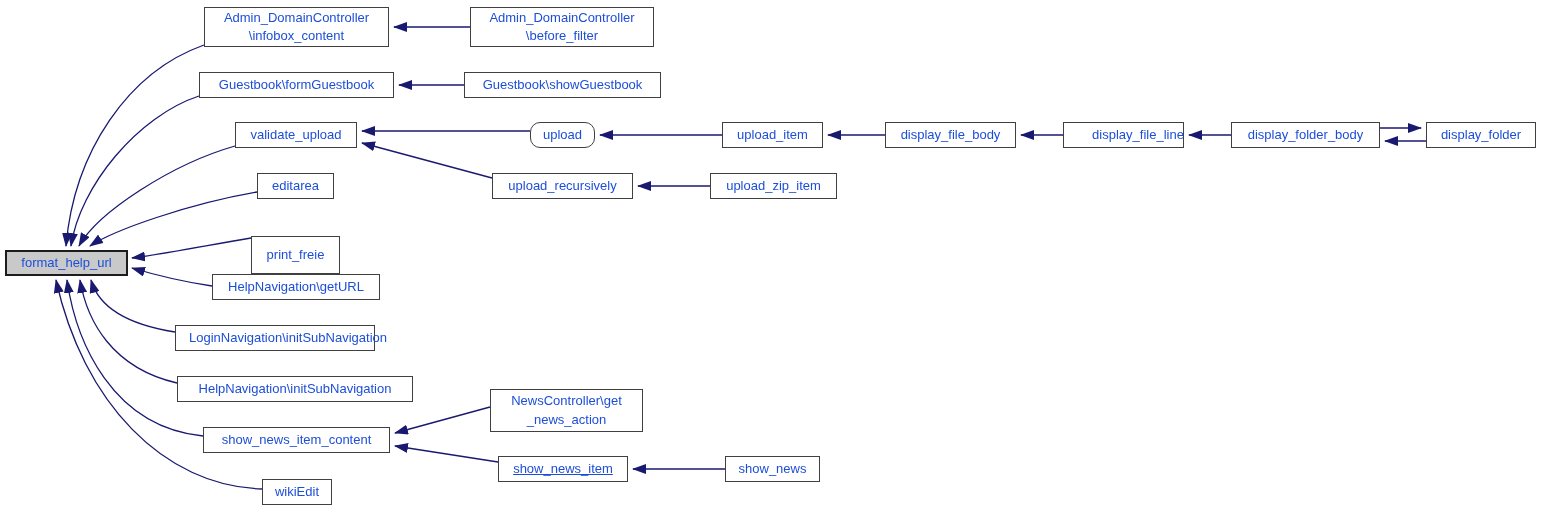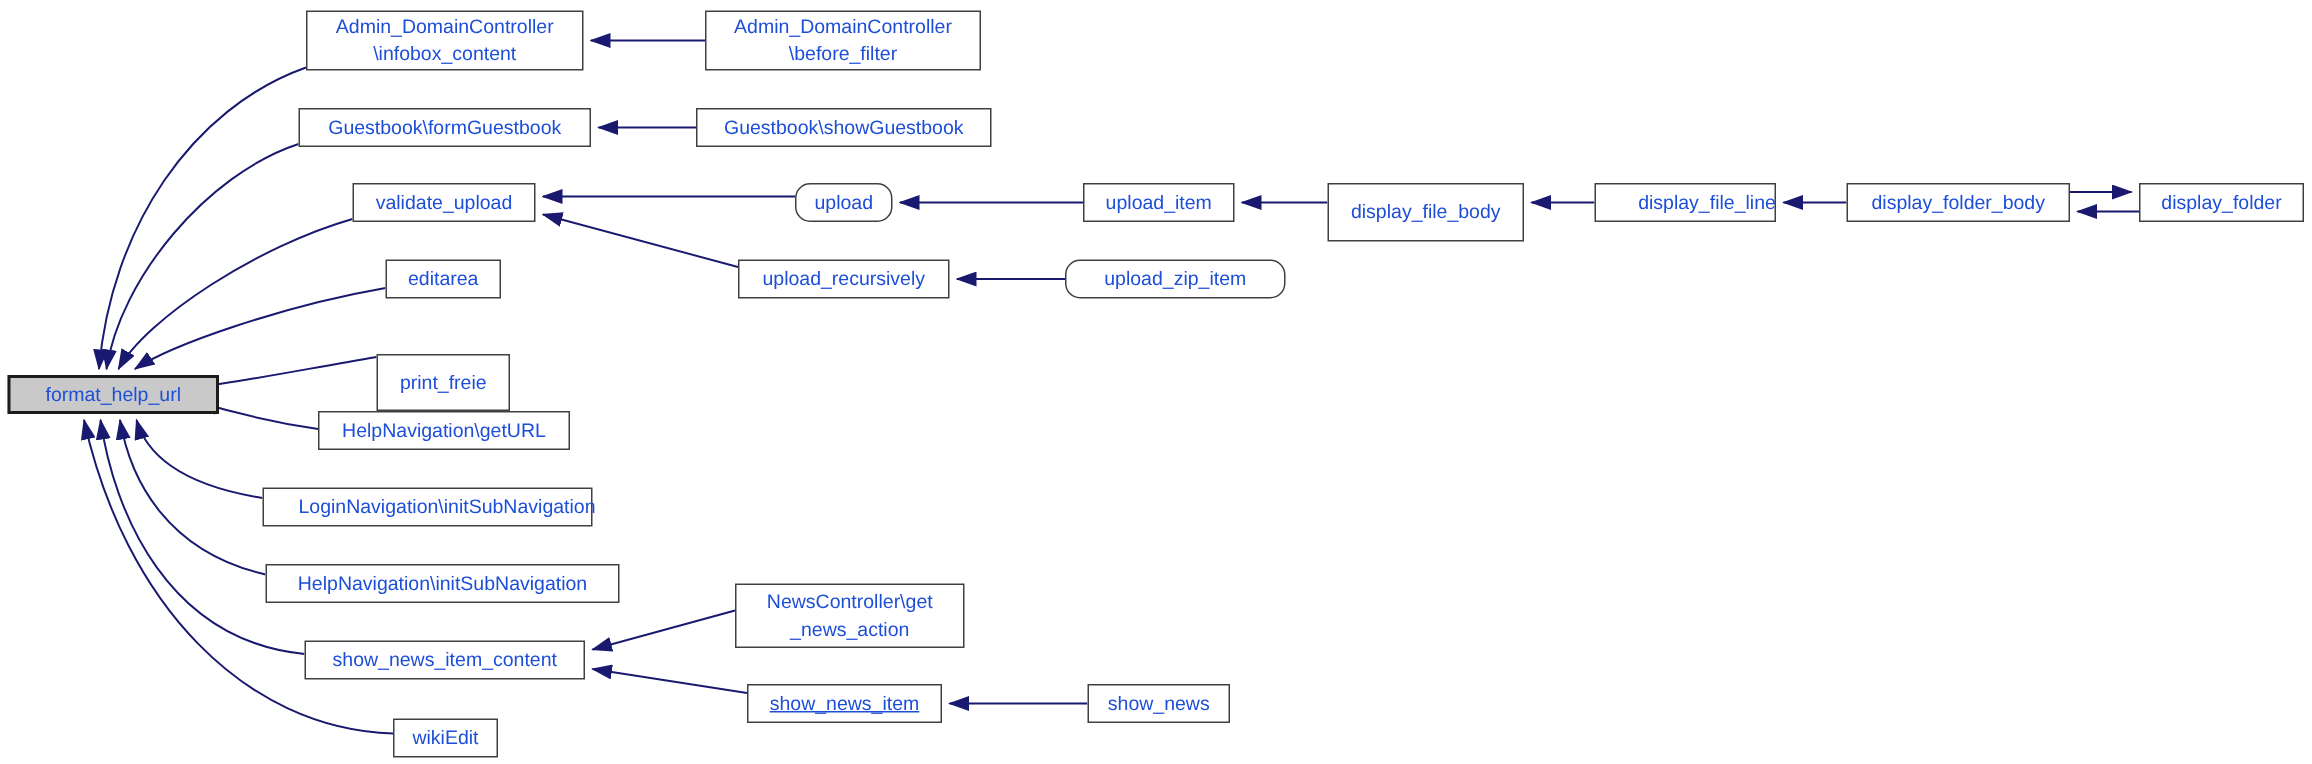--- a/index.html
+++ b/index.html
@@ -76,21 +76,21 @@
     <path class="edge" marker-end="url(#ah)" d="M 235,146 C 172,164 98,212 79,246"></path>
     <path class="edge" marker-end="url(#ah)" d="M 257,192 C 188,204 114,230 90,246"></path>
     <path class="edge" marker-end="url(#ah)" d="M 251,238 C 204,246 158,255 132,258"></path>
     <path class="edge" marker-end="url(#ah)" d="M 212,286 C 178,281 152,274 132,268"></path>
     <path class="edge" marker-end="url(#ah)" d="M 175,332 C 118,323 97,301 91,280"></path>
     <path class="edge" marker-end="url(#ah)" d="M 177,383 C 112,368 87,321 80,280"></path>
     <path class="edge" marker-end="url(#ah)" d="M 203,436 C 112,427 76,342 67,280"></path>
     <path class="edge" marker-end="url(#ah)" d="M 262,489 C 163,486 83,402 56,280"></path>
   </svg>
 
-  <div class="node root" style="left:5px; top:250px; width:141px; height:26px;">
+  <div class="node root" style="left:5px; top:250px; width:123px; height:26px;">
     <span>format_help_url</span>
   </div>
 
   <div class="node" style="left:204px; top:7px; width:185px; height:40px;">
     <span>Admin_DomainController
 \infobox_content</span>
   </div>
 
   <div class="node" style="left:470px; top:7px; width:184px; height:40px;">
     <span>Admin_DomainController
@@ -110,57 +110,57 @@
   </div>
 
   <div class="node" style="left:530px; top:122px; width:65px; height:26px;border-radius:10px;">
     <span>upload</span>
   </div>
 
   <div class="node" style="left:722px; top:122px; width:101px; height:26px;">
     <span>upload_item</span>
   </div>
 
-  <div class="node" style="left:885px; top:122px; width:131px; height:39px;">
+  <div class="node" style="left:885px; top:122px; width:131px; height:26px;">
     <span>display_file_body</span>
   </div>
 
   <div class="node" style="left:1063px; top:122px; width:121px; height:26px;padding-left:29px;">
     <span>display_file_line</span>
   </div>
 
   <div class="node" style="left:1231px; top:122px; width:149px; height:26px;">
     <span>display_folder_body</span>
   </div>
 
   <div class="node" style="left:1426px; top:122px; width:110px; height:26px;">
     <span>display_folder</span>
   </div>
 
   <div class="node" style="left:492px; top:173px; width:141px; height:26px;">
     <span>upload_recursively</span>
   </div>
 
-  <div class="node" style="left:710px; top:173px; width:147px; height:26px;border-radius:10px;">
+  <div class="node" style="left:710px; top:173px; width:127px; height:26px;">
     <span>upload_zip_item</span>
   </div>
 
   <div class="node" style="left:257px; top:173px; width:77px; height:26px;">
     <span>editarea</span>
   </div>
 
   <div class="node" style="left:251px; top:236px; width:89px; height:38px;">
     <span>print_freie</span>
   </div>
 
   <div class="node" style="left:212px; top:274px; width:168px; height:26px;">
     <span>HelpNavigation\getURL</span>
   </div>
 
-  <div class="node" style="left:175px; top:325px; width:220px; height:26px;padding-left:26px;">
+  <div class="node" style="left:175px; top:325px; width:200px; height:26px;padding-left:26px;">
     <span>LoginNavigation\initSubNavigation</span>
   </div>
 
   <div class="node" style="left:177px; top:376px; width:236px; height:26px;">
     <span>HelpNavigation\initSubNavigation</span>
   </div>
 
   <div class="node" style="left:490px; top:389px; width:153px; height:43px;">
     <span>NewsController\get
 _news_action</span>

